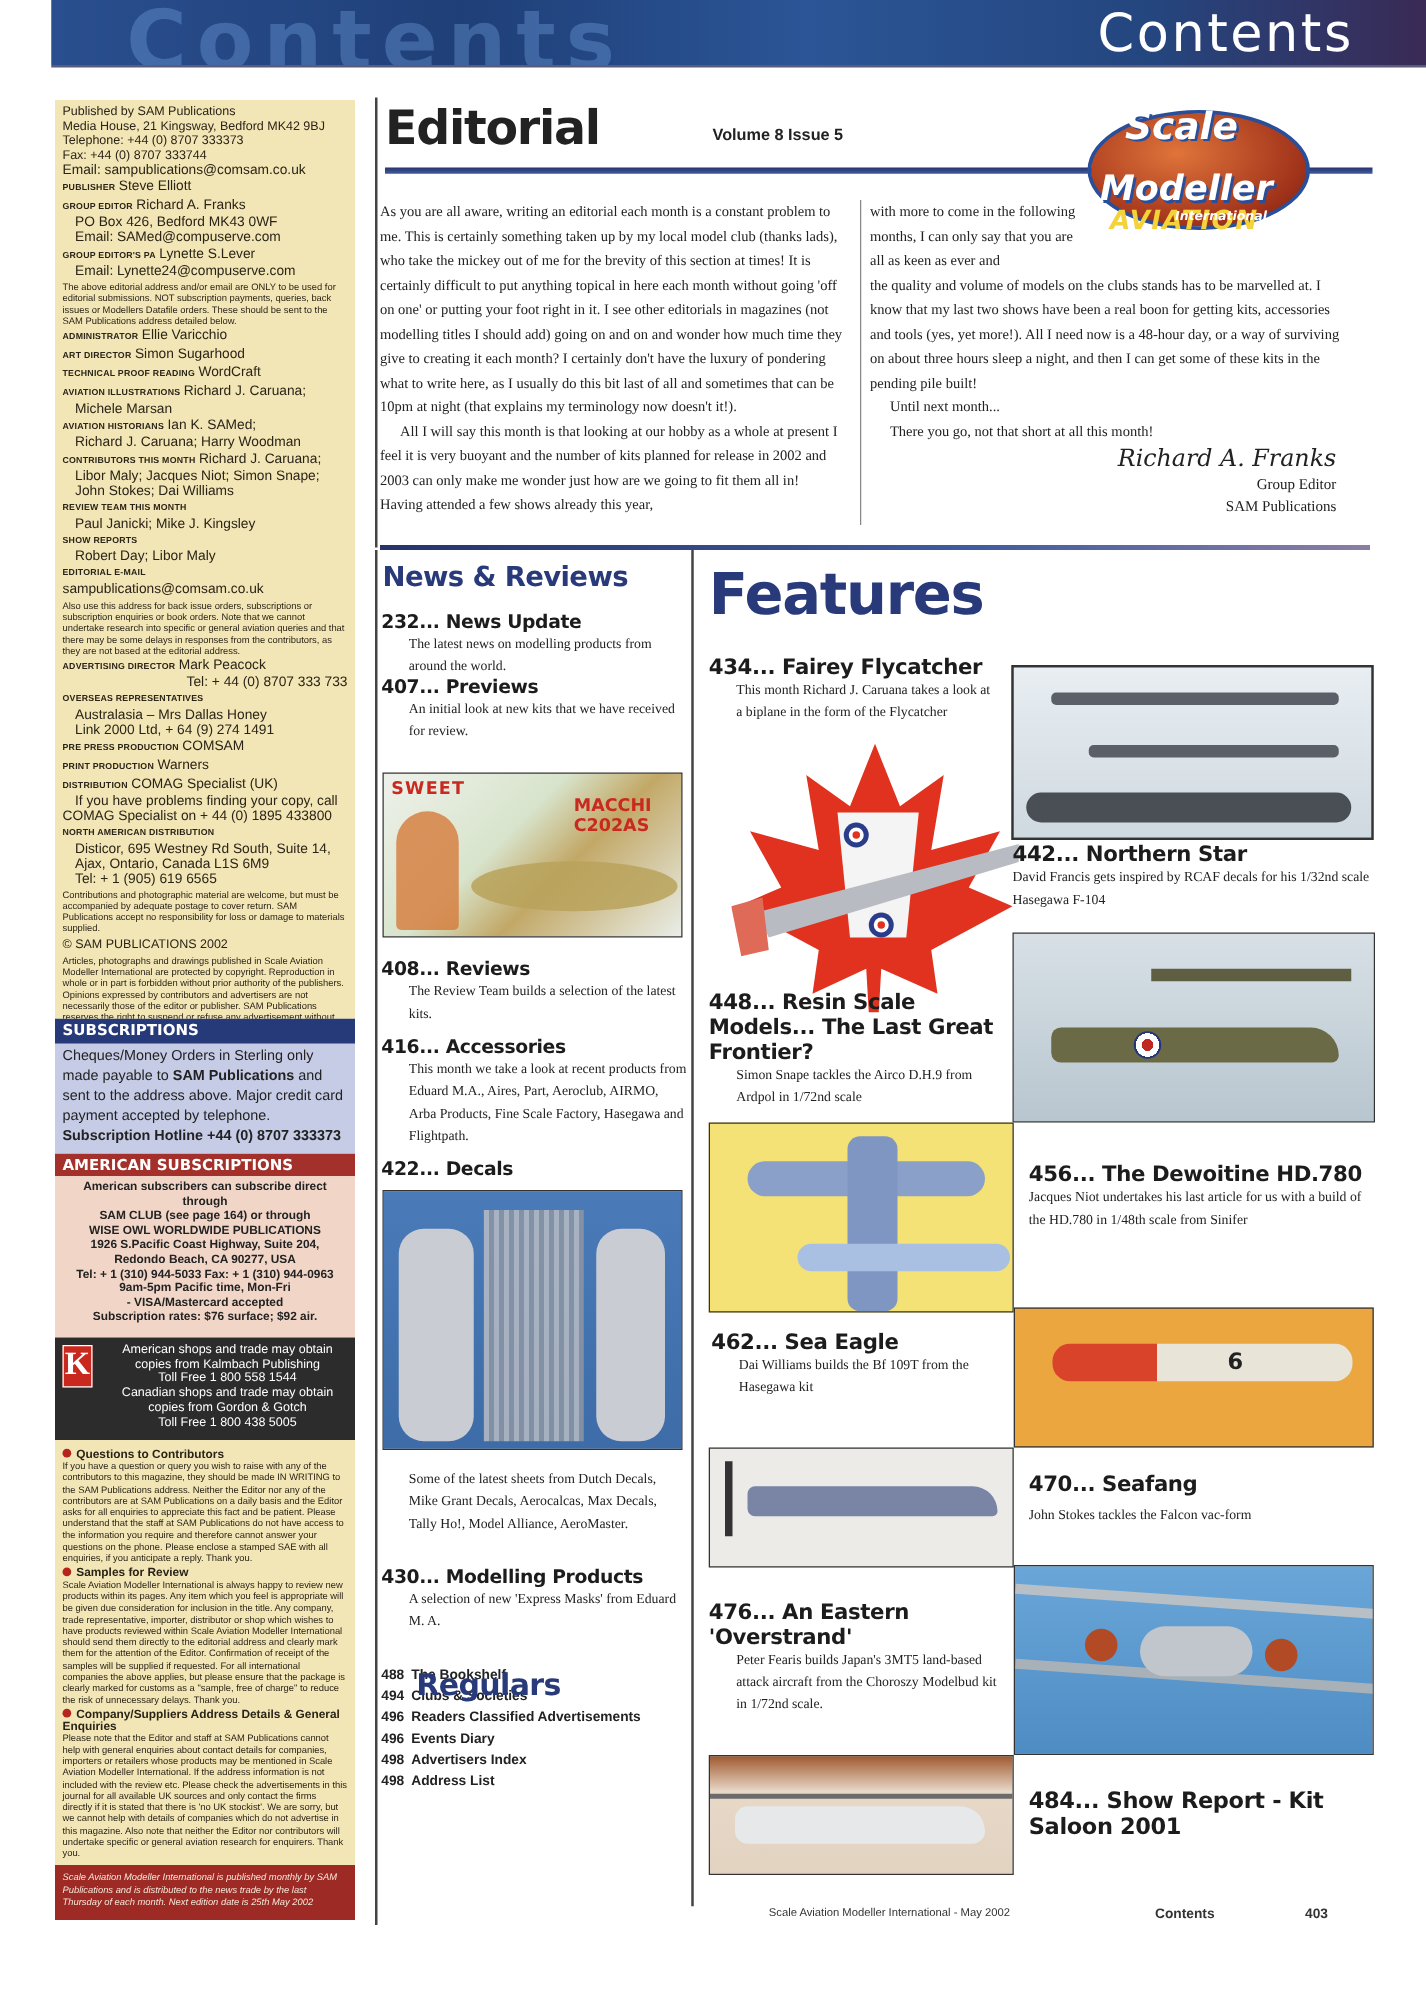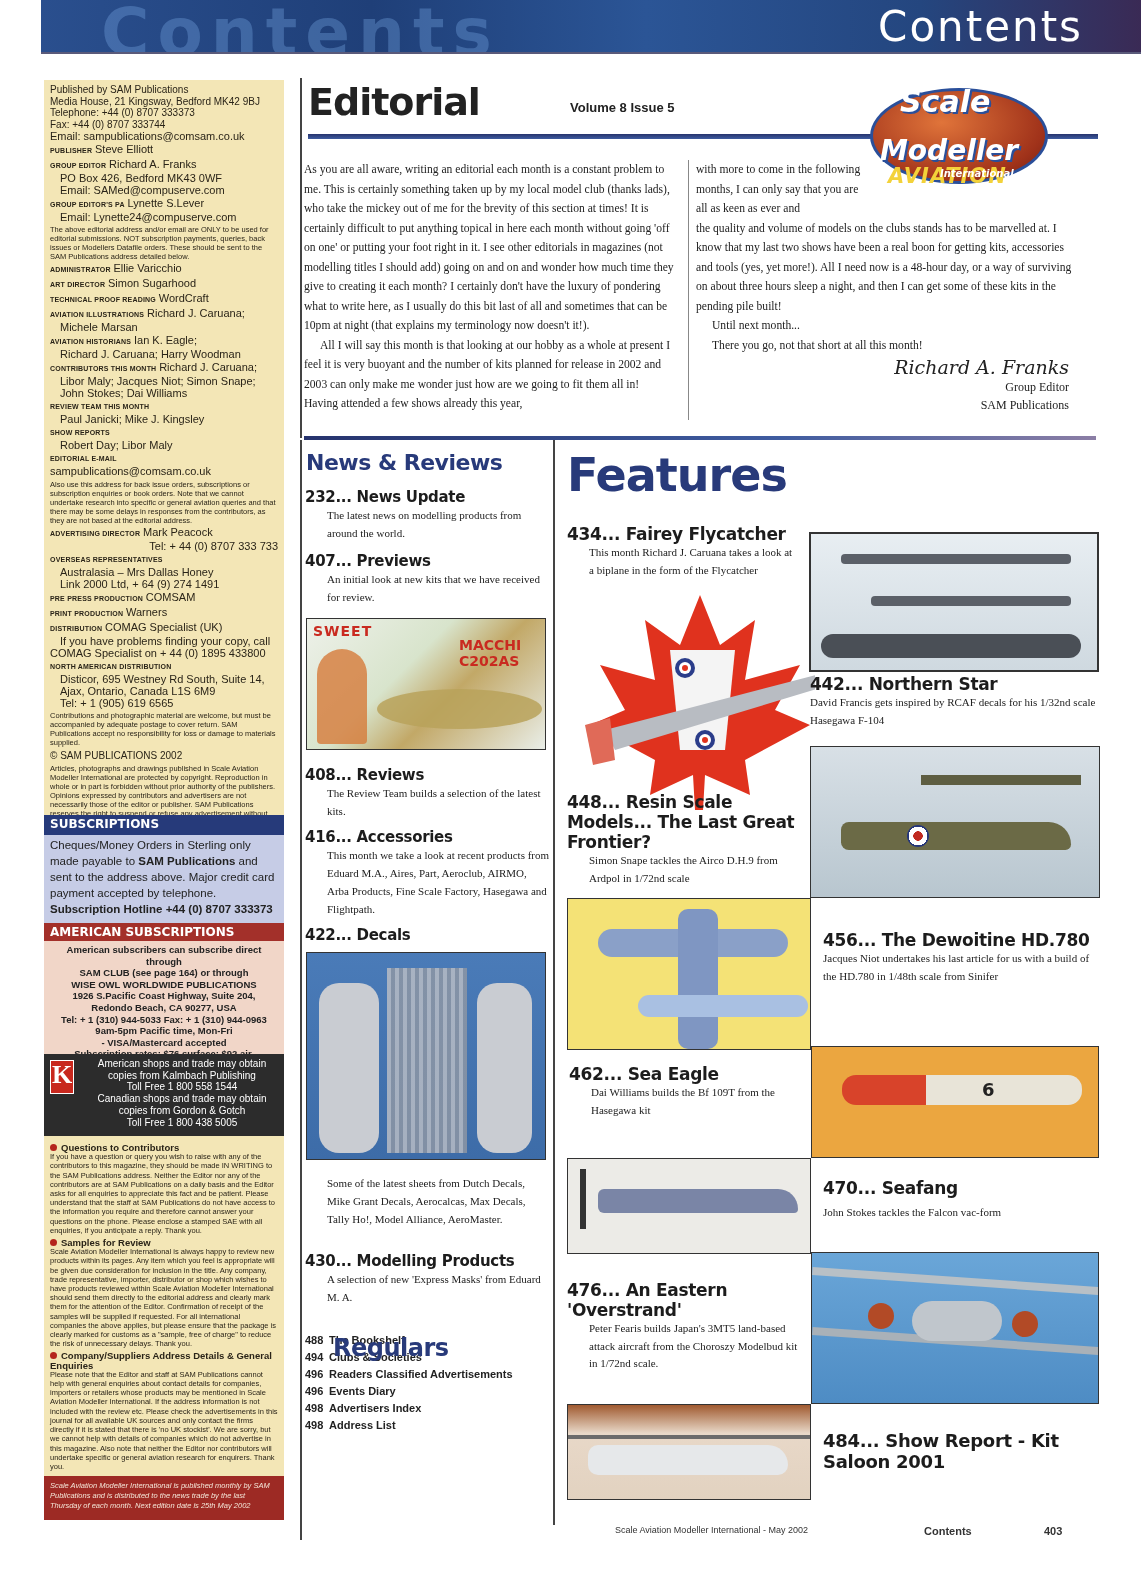--- a/index.html
+++ b/index.html
@@ -20,21 +20,21 @@
   .credits { background: #f3e6b6; padding: 4px 6px; font-family: "Liberation Sans", sans-serif; font-size: 10px; line-height: 12px; color: #2a2418; height: 735px; overflow: hidden; }
   .credits .pub { font-weight: normal; font-size: 10px; line-height: 11.5px; }
   .credits .row { margin-top: 1px; }
   .credits .lbl { font-size: 7px; font-weight: bold; text-transform: uppercase; letter-spacing: 0.2px; }
   .credits .val { font-size: 11px; }
   .credits .ind { padding-left: 10px; font-size: 11px; }
   .credits .fine { font-size: 7.5px; line-height: 9px; margin-top: 2px; }
   .sub-head { background: #263a7a; color: #fff; font-family: "DejaVu Sans", sans-serif; font-weight: bold; font-size: 12px; padding: 2px 6px; height: 20px; }
   .sub-body { background: #c6cce6; font-family: "Liberation Sans", sans-serif; font-size: 11.5px; line-height: 16px; padding: 2px 6px; height: 88px; color: #222; }
   .amer-head { background: #a3302a; color: #fff; font-family: "DejaVu Sans", sans-serif; font-weight: bold; font-size: 12px; padding: 2px 6px; height: 18px; }
-  .amer-body { background: #f1d6c8; font-family: "Liberation Sans", sans-serif; font-size: 9.5px; line-height: 11.6px; text-align: center; padding: 3px 4px; height: 113px; font-weight: bold; color: #222; }
+  .amer-body { background: #f1d6c8; font-family: "Liberation Sans", sans-serif; font-size: 9.5px; line-height: 11.6px; text-align: center; padding: 3px 4px; height: 129px; font-weight: bold; color: #222; }
   .trade { background: #2c2c2c; color: #fff; font-family: "Liberation Sans", sans-serif; font-size: 10px; line-height: 11.7px; padding: 4px 4px 4px 40px; height: 82px; text-align: center; position: relative; }
   .trade .klogo { position: absolute; left: 6px; top: 6px; width: 24px; height: 34px; background: #c8281e; color: #fff; font-family: "Liberation Serif", serif; font-weight: bold; font-size: 26px; line-height: 28px; text-align: center; border: 1px solid #fff; }
   .info { background: #f3e6b6; font-family: "Liberation Sans", sans-serif; font-size: 7.5px; line-height: 9.2px; padding: 4px 6px; height: 340px; overflow: hidden; color: #2a2418; }
   .info .ih { font-size: 9.5px; font-weight: bold; margin-top: 3px; }
   .info .ih .dot { display: inline-block; width: 7px; height: 7px; border-radius: 50%; background: #b5251c; margin-right: 4px; }
   .footer-red { background: #9d2a24; color: #f4e6d8; font-family: "Liberation Sans", sans-serif; font-size: 7.5px; line-height: 10px; padding: 5px 6px; height: 44px; font-style: italic; }
 
   
   .editorial { position: absolute; left: 300px; top: 78px; width: 795px; height: 360px; border-left: 2px solid #444; }
   .ed-title { position: absolute; left: 6px; top: 2px; font-family: "DejaVu Sans", sans-serif; font-weight: bold; font-size: 38px; color: #222; letter-spacing: -1px; }
@@ -106,21 +106,21 @@
     <div class="ind">Email: SAMed@compuserve.com</div>
     <div class="row"><span class="lbl">Group Editor's PA</span> <span class="val">Lynette S.Lever</span></div>
     <div class="ind">Email: Lynette24@compuserve.com</div>
     <div class="fine">The above editorial address and/or email are ONLY to be used for editorial submissions. NOT subscription payments, queries, back issues or Modellers Datafile orders. These should be sent to the SAM Publications address detailed below.</div>
 
     <div class="row"><span class="lbl">Administrator</span> <span class="val">Ellie Varicchio</span></div>
     <div class="row"><span class="lbl">Art Director</span> <span class="val">Simon Sugarhood</span></div>
     <div class="row"><span class="lbl">Technical Proof Reading</span> <span class="val">WordCraft</span></div>
     <div class="row"><span class="lbl">Aviation Illustrations</span> <span class="val">Richard J. Caruana;</span></div>
     <div class="ind">Michele Marsan</div>
-    <div class="row"><span class="lbl">Aviation Historians</span> <span class="val">Ian K. Eagle;</span></div>
+    <div class="row"><span class="lbl">Aviation Historians</span> <span class="val">Ian K. SAMed;</span></div>
     <div class="ind">Richard J. Caruana; Harry Woodman</div>
     <div class="row"><span class="lbl">Contributors this month</span> <span class="val">Richard J. Caruana;</span></div>
     <div class="ind">Libor Maly; Jacques Niot; Simon Snape;</div>
     <div class="ind">John Stokes; Dai Williams</div>
     <div class="row"><span class="lbl">Review team this month</span></div>
     <div class="ind">Paul Janicki; Mike J. Kingsley</div>
     <div class="row"><span class="lbl">Show Reports</span></div>
     <div class="ind">Robert Day; Libor Maly</div>
     <div class="row"><span class="lbl">Editorial E-mail</span> <span class="val">sampublications@comsam.co.uk</span></div>
     <div class="fine">Also use this address for back issue orders, subscriptions or subscription enquiries or book orders. Note that we cannot undertake research into specific or general aviation queries and that there may be some delays in responses from the contributors, as they are not based at the editorial address.</div>
@@ -216,21 +216,21 @@
 
 <div class="main-rule"></div>
 
 <div class="news">
   <div class="sec-title">News &amp; Reviews</div>
 
   <div class="item" style="top:48px">
     <div class="entry-h">232... News Update</div>
     <div class="entry-d">The latest news on modelling products from around the world.</div>
   </div>
-  <div class="item" style="top:112px">
+  <div class="item" style="top:100px">
     <div class="entry-h">407... Previews</div>
     <div class="entry-d">An initial look at new kits that we have received for review.</div>
   </div>
 
   <div class="photo" style="left:4px;top:178px;width:240px;height:132px;background:linear-gradient(135deg,#eef1ea,#d8e4cc 40%,#c2a867 60%,#e9eee8);">
     <div style="position:absolute;left:6px;top:4px;font-family:'DejaVu Sans',sans-serif;font-weight:bold;font-size:14px;color:#c92a20;letter-spacing:1px;">SWEET</div>
     <div style="position:absolute;right:6px;top:18px;width:80px;font-family:'DejaVu Sans',sans-serif;font-weight:bold;font-size:14px;color:#c92a20;line-height:16px;text-align:left;">MACCHI C202AS</div>
     <div style="position:absolute;left:10px;top:30px;width:50px;height:95px;border-radius:25px 25px 4px 4px;background:#d67a3a;opacity:.8"></div>
     <div style="position:absolute;left:70px;top:70px;width:165px;height:40px;border-radius:50%;background:#b8a25a;opacity:.85"></div>
   </div>

